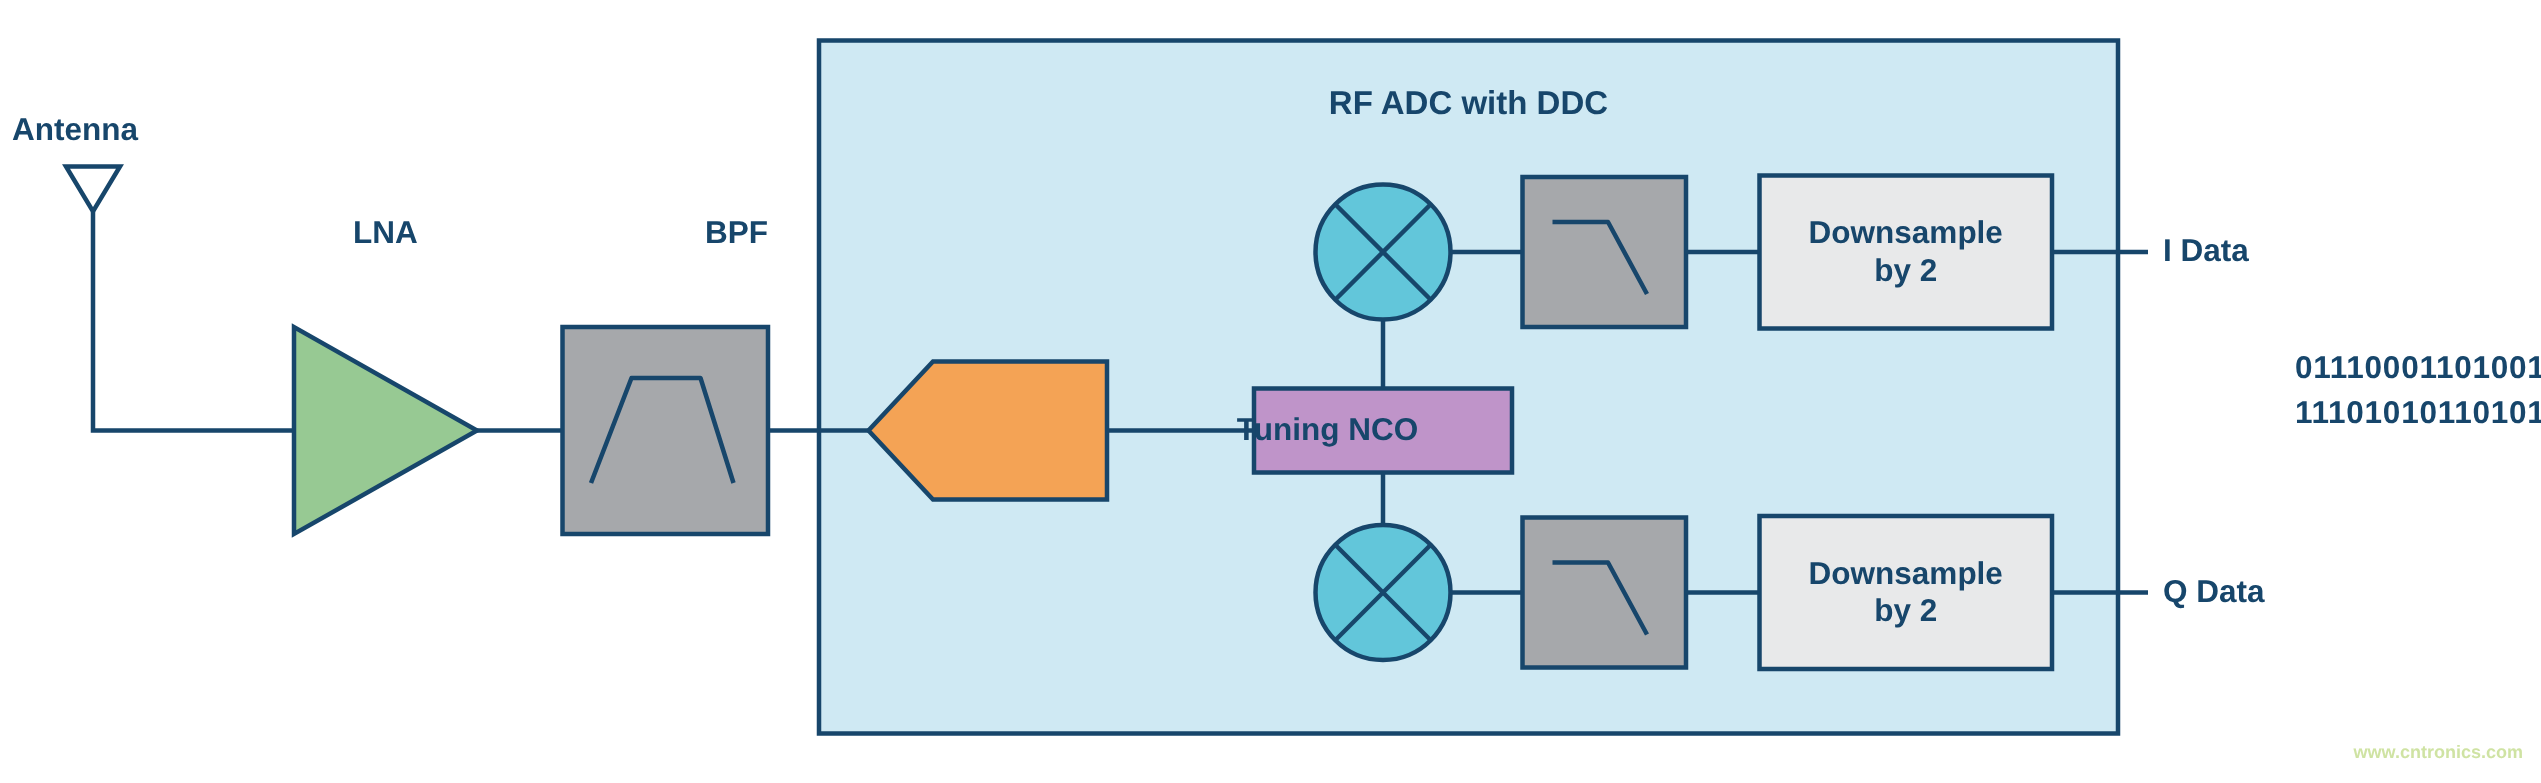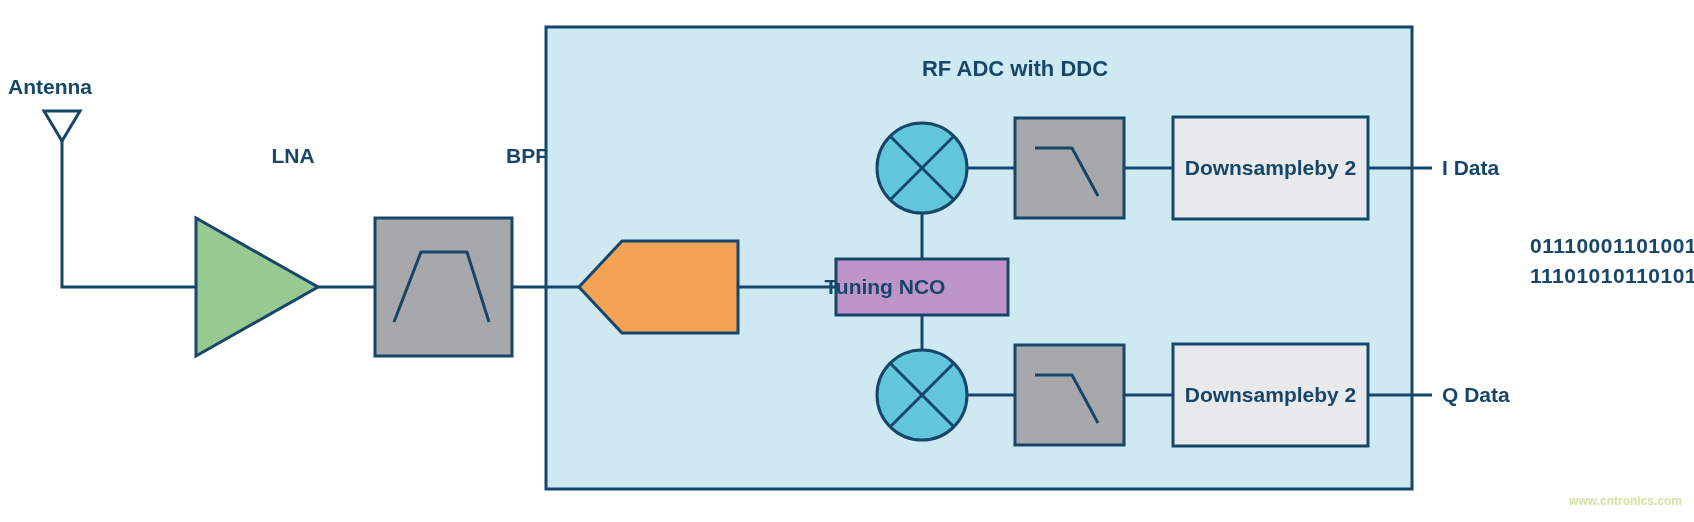--- a/index.html
+++ b/index.html
@@ -24,23 +24,24 @@
   }
   .stage svg{position:absolute;left:0;top:0;}
   .lbl{
     position:absolute;
     color:var(--ink);
     font-weight:bold;
     font-size:21px;
     line-height:1.2;
     white-space:nowrap;
   }
-  .centered{text-align:center;padding-left:36px;}
+  .centered{text-align:center;}
   .flexbox{
     display:flex;
+    flex-direction:column;
     align-items:center;
     justify-content:center;
     text-align:center;
   }
   .title{font-size:22px;}
   .binary{
     line-height:30px;
     letter-spacing:0.5px;
   }
   .watermark{

